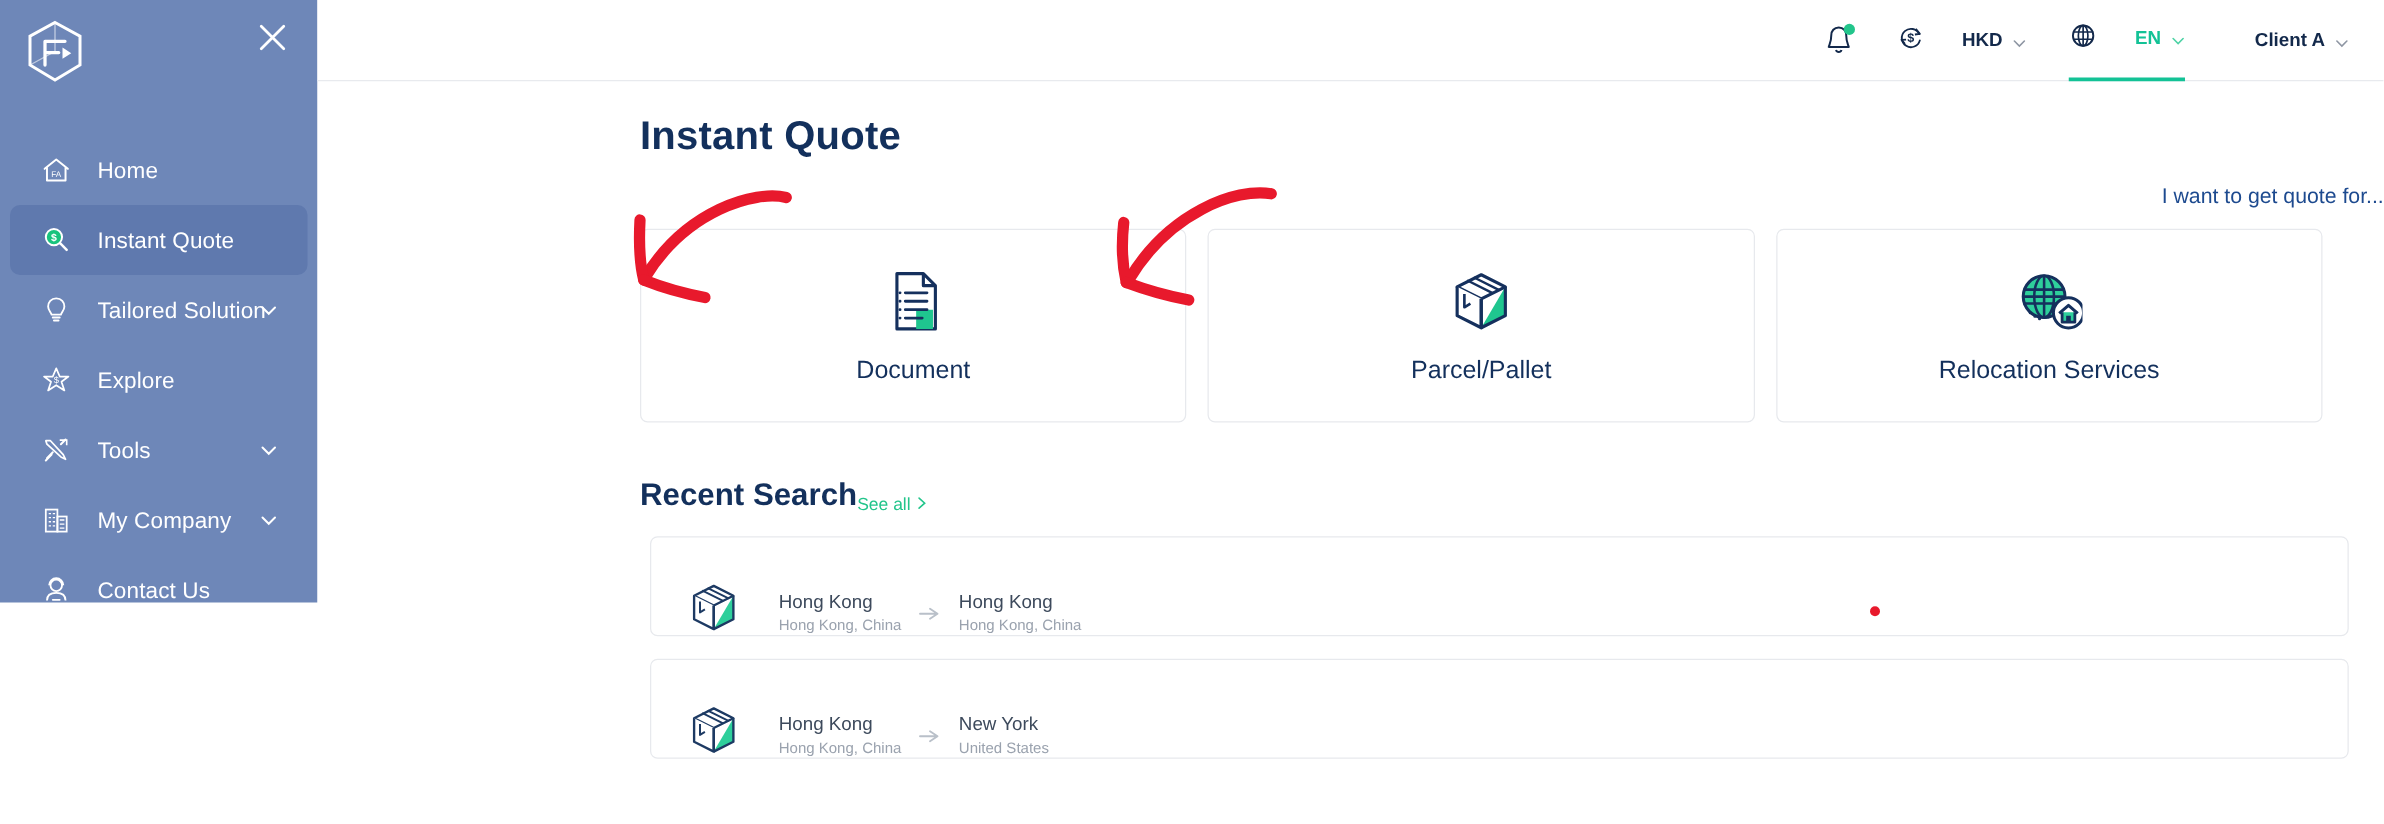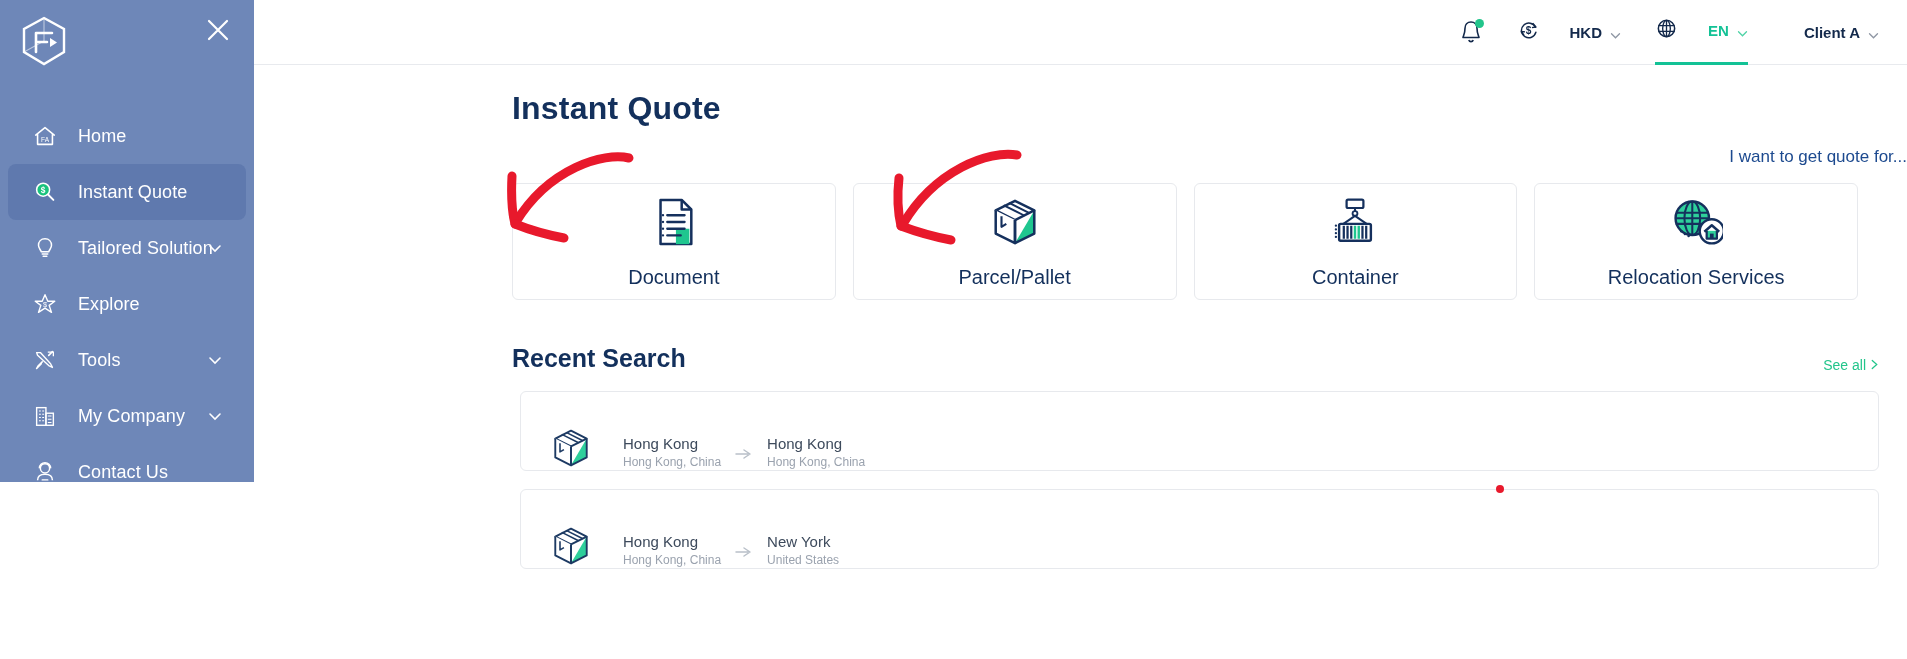--- a/index.html
+++ b/index.html
@@ -98,36 +98,36 @@
     margin-left: 258px; margin-top: 20px; text-align: right;
   }
 
   .cards {
     display: flex; gap: 17px;
     margin: 16px 0 0 258px;
     width: 1346px;
   }
   .card {
     flex: 1 1 0;
-    height: 117px;
+    height: 155px;
     border: 1px solid #e7e9ed;
     border-radius: 6px;
     background: #fff;
     display: flex; flex-direction: column;
     align-items: center; justify-content: center;
     cursor: pointer;
   }
   .card-icon { height: 56px; display: flex; align-items: center; justify-content: center; }
   .card-label {
     margin-top: 16px;
     font-size: 20px; color: #13305c; font-weight: 400;
   }
 
   .recent-head {
-    display: flex; align-items: flex-end; justify-content: space-between;
+    display: flex; align-items: flex-end; 
     margin: 44px 28px 0 258px;
   }
   .recent-title { font-size: 25px; font-weight: 700; color: #13305c; }
   .see-all {
     font-size: 14px; color: #22c58b; cursor: pointer;
     display: flex; align-items: center; gap: 4px;
   }
 
   .recent-row {
     margin: 18px 28px 0 266px;
@@ -355,36 +355,20 @@
               <path d="M8 16 V40 L28 50 V26" fill="#ffffff" stroke="#15305d" stroke-width="2.6" stroke-linejoin="round"></path>
               <path d="M48 16 V40 L28 50" fill="#1fc68f" stroke="#15305d" stroke-width="2.6" stroke-linejoin="round"></path>
               <path d="M28 26 V50" stroke="#15305d" stroke-width="2.6"></path>
               <path d="M17 11 L37 21 M22.5 8.5 L42.5 18.5" stroke="#15305d" stroke-width="2" stroke-linecap="round"></path>
               <path d="M14 22 L14 33 L19 30" fill="#ffffff" stroke="#15305d" stroke-width="2.2" stroke-linejoin="round"></path>
             </svg>
           </div>
           <div class="card-label">Parcel/Pallet</div>
         </div>
 
-        <div class="card">
-          <div class="card-icon">
-            <svg viewBox="0 0 60 56" width="56" height="54">
-              <rect x="21" y="4" width="18" height="9" rx="1.6" fill="#ffffff" stroke="#15305d" stroke-width="2.4"></rect>
-              <path d="M30 13 V17" stroke="#15305d" stroke-width="2.2"></path>
-              <circle cx="30" cy="19" r="2.6" fill="none" stroke="#15305d" stroke-width="2"></circle>
-              <path d="M30 21.5 L16 31 M30 21.5 L44 31" stroke="#15305d" stroke-width="2.2" stroke-linecap="round"></path>
-              <rect x="13" y="30" width="34" height="18" rx="1.6" fill="#ffffff" stroke="#15305d" stroke-width="2.6"></rect>
-              <path d="M18 32 V46 M22 32 V46 M26 32 V46" stroke="#15305d" stroke-width="2.4"></path>
-              <path d="M30 32 V46 M34 32 V46" stroke="#1fc68f" stroke-width="2.6"></path>
-              <path d="M38 32 V46 M42 32 V46" stroke="#15305d" stroke-width="2.4"></path>
-              <path d="M9.5 32 h.1 M9.5 36 h.1 M9.5 40 h.1 M9.5 44 h.1" stroke="#15305d" stroke-width="2.4" stroke-linecap="round"></path>
-            </svg>
-          </div>
-          <div class="card-label">Container</div>
-        </div>
 
         <div class="card">
           <div class="card-icon">
             <svg viewBox="0 0 58 56" width="54" height="52">
               <circle cx="25" cy="24" r="18" fill="#2ecf9b"></circle>
               <circle cx="25" cy="24" r="18" fill="none" stroke="#15305d" stroke-width="2.6"></circle>
               <ellipse cx="25" cy="24" rx="8.5" ry="18" fill="none" stroke="#15305d" stroke-width="2.2"></ellipse>
               <path d="M7.5 18 H42.5 M7.2 30 H42.8 M25 6 V42" fill="none" stroke="#15305d" stroke-width="2.2"></path>
               <path d="M7 24 H43" fill="none" stroke="#15305d" stroke-width="2.2"></path>
               <circle cx="46" cy="38" r="13" fill="#ffffff" stroke="#15305d" stroke-width="2.6"></circle>

